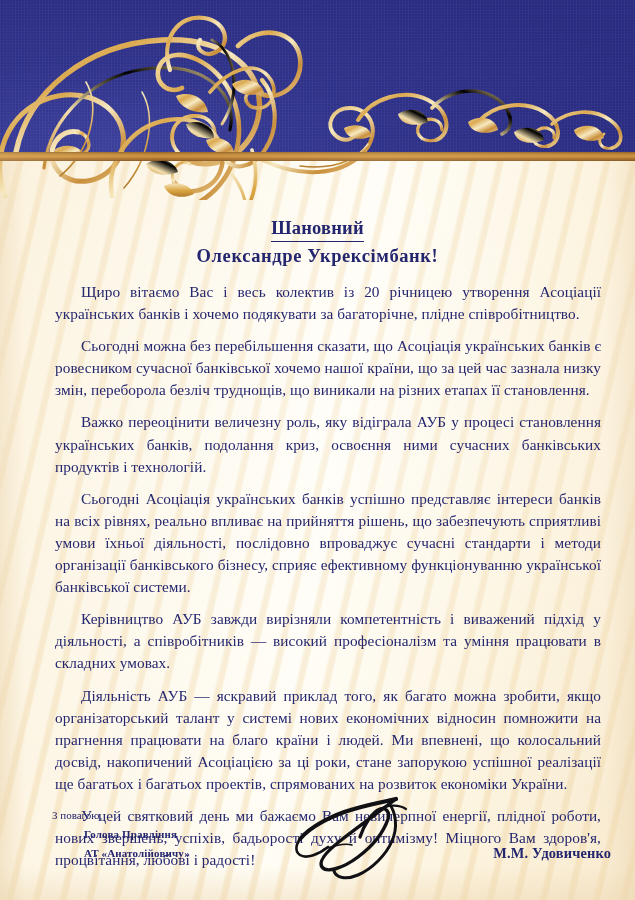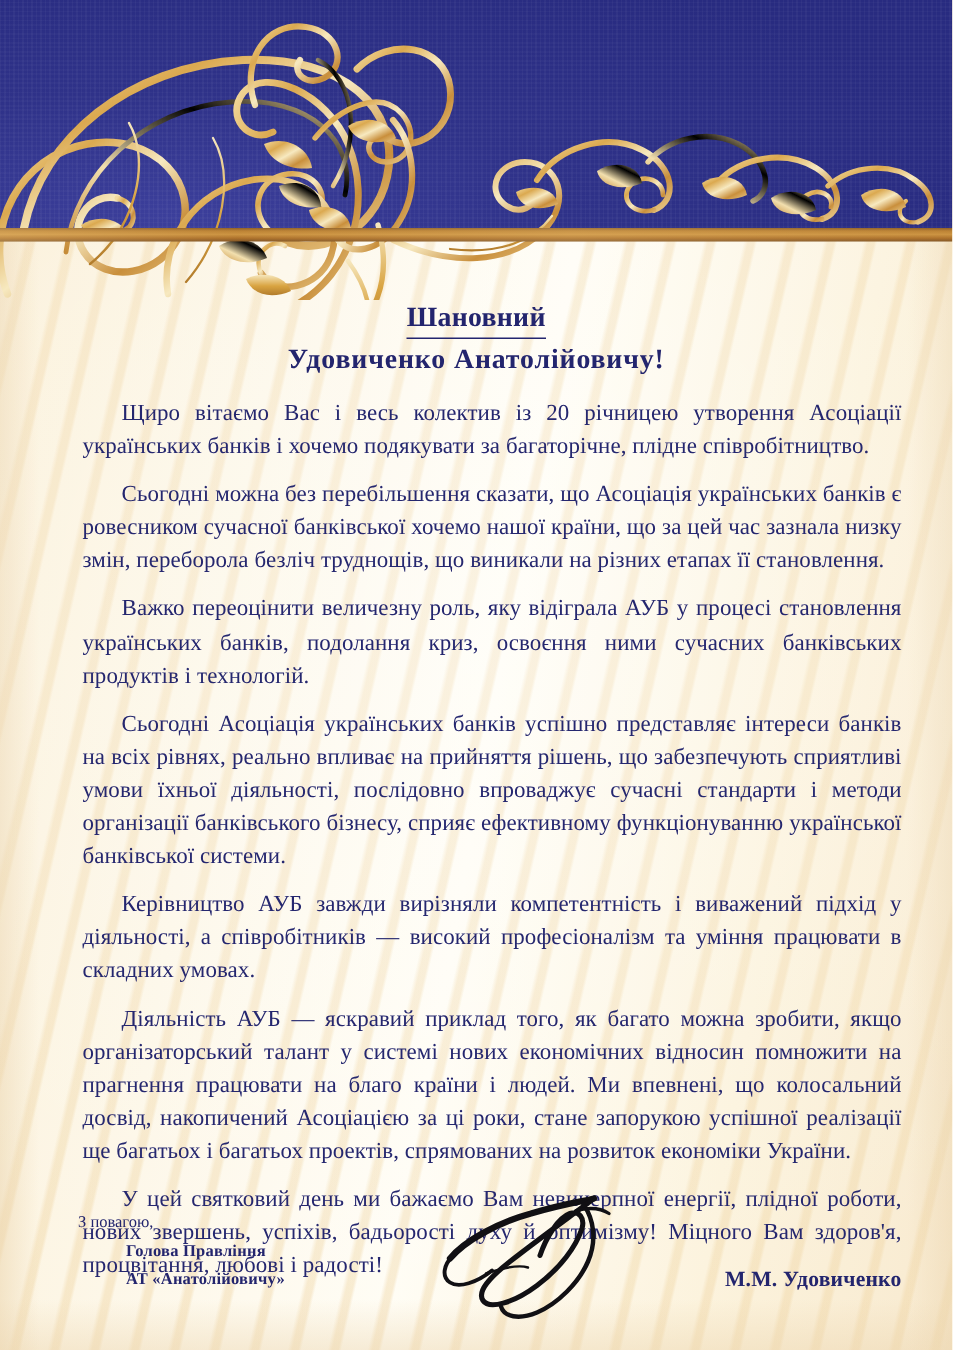--- a/index.html
+++ b/index.html
@@ -104,21 +104,21 @@
     position: absolute;
     left: 0; top: 0;
     width: 635px;
     height: 240px;
     overflow: visible;
   }
 
   
   .content {
     position: absolute;
-    left: 0; top: 156px;
+    left: 0; top: 172px;
     width: 635px;
     color: #23256e;
   }
   .salutation {
     text-align: center;
     font-weight: bold;
     font-size: 18.5px;
     line-height: 25px;
     padding-top: 44px;
     letter-spacing: 0.2px;
@@ -163,21 +163,21 @@
   .signature-mark {
     position: absolute;
     left: 288px;
     top: 793px;
     width: 175px;
     height: 88px;
   }
 
   .signer-name {
     position: absolute;
-    right: 34px;
+    right: 24px;
     top: 845px;
     font-size: 14.4px;
     font-weight: bold;
     color: #23256e;
     letter-spacing: 0.15px;
   }
 </style>
 </head>
 <body>
 
@@ -269,21 +269,21 @@
       <path d="M300,166 C334,170 356,160 368,144" stroke="url(#gold3)" stroke-width="1.5"></path>
     </g>
   </svg>
 
   <div class="gold-band"></div>
 
   <div class="content">
 
     <div class="salutation">
       <span class="salut-line1">Шановний</span>
-      <span class="salut-line2">Удовиченко Анатолійовичу!</span>
+      <span class="salut-line2">Олександре Укрексімбанк!</span>
     </div>
 
     <div class="body-text">
       <p>Щиро вітаємо Вас і весь колектив із 20 річницею утворення Асоціації українських банків і хочемо подякувати за багаторічне, плідне співробітництво.</p>
       <p>Сьогодні можна без перебільшення сказати, що Асоціація українських банків є ровесником сучасної банківської хочемо нашої країни, що за цей час зазнала низку змін, переборола безліч труднощів, що виникали на різних етапах її становлення.</p>
       <p>Важко переоцінити величезну роль, яку відіграла АУБ у процесі становлення українських банків, подолання криз, освоєння ними сучасних банківських продуктів і технологій.</p>
       <p>Сьогодні Асоціація українських банків успішно представляє інтереси банків на всіх рівнях, реально впливає на прийняття рішень, що забезпечують сприятливі умови їхньої діяльності, послідовно впроваджує сучасні стандарти і методи організації банківського бізнесу, сприяє ефективному функціонуванню української банківської системи.</p>
       <p>Керівництво АУБ завжди вирізняли компетентність і виважений підхід у діяльності, а співробітників — високий професіоналізм та уміння працювати в складних умовах.</p>
       <p>Діяльність АУБ — яскравий приклад того, як багато можна зробити, якщо організаторський талант у системі нових економічних відносин помножити на прагнення працювати на благо країни і людей. Ми впевнені, що колосальний досвід, накопичений Асоціацією за ці роки, стане запорукою успішної реалізації ще багатьох і багатьох проектів, спрямованих на розвиток економіки України.</p>
       <p>У цей святковий день ми бажаємо Вам невичерпної енергії, плідної роботи, нових звершень, успіхів, бадьорості духу й оптимізму! Міцного Вам здоров'я, процвітання, любові і радості!</p>

